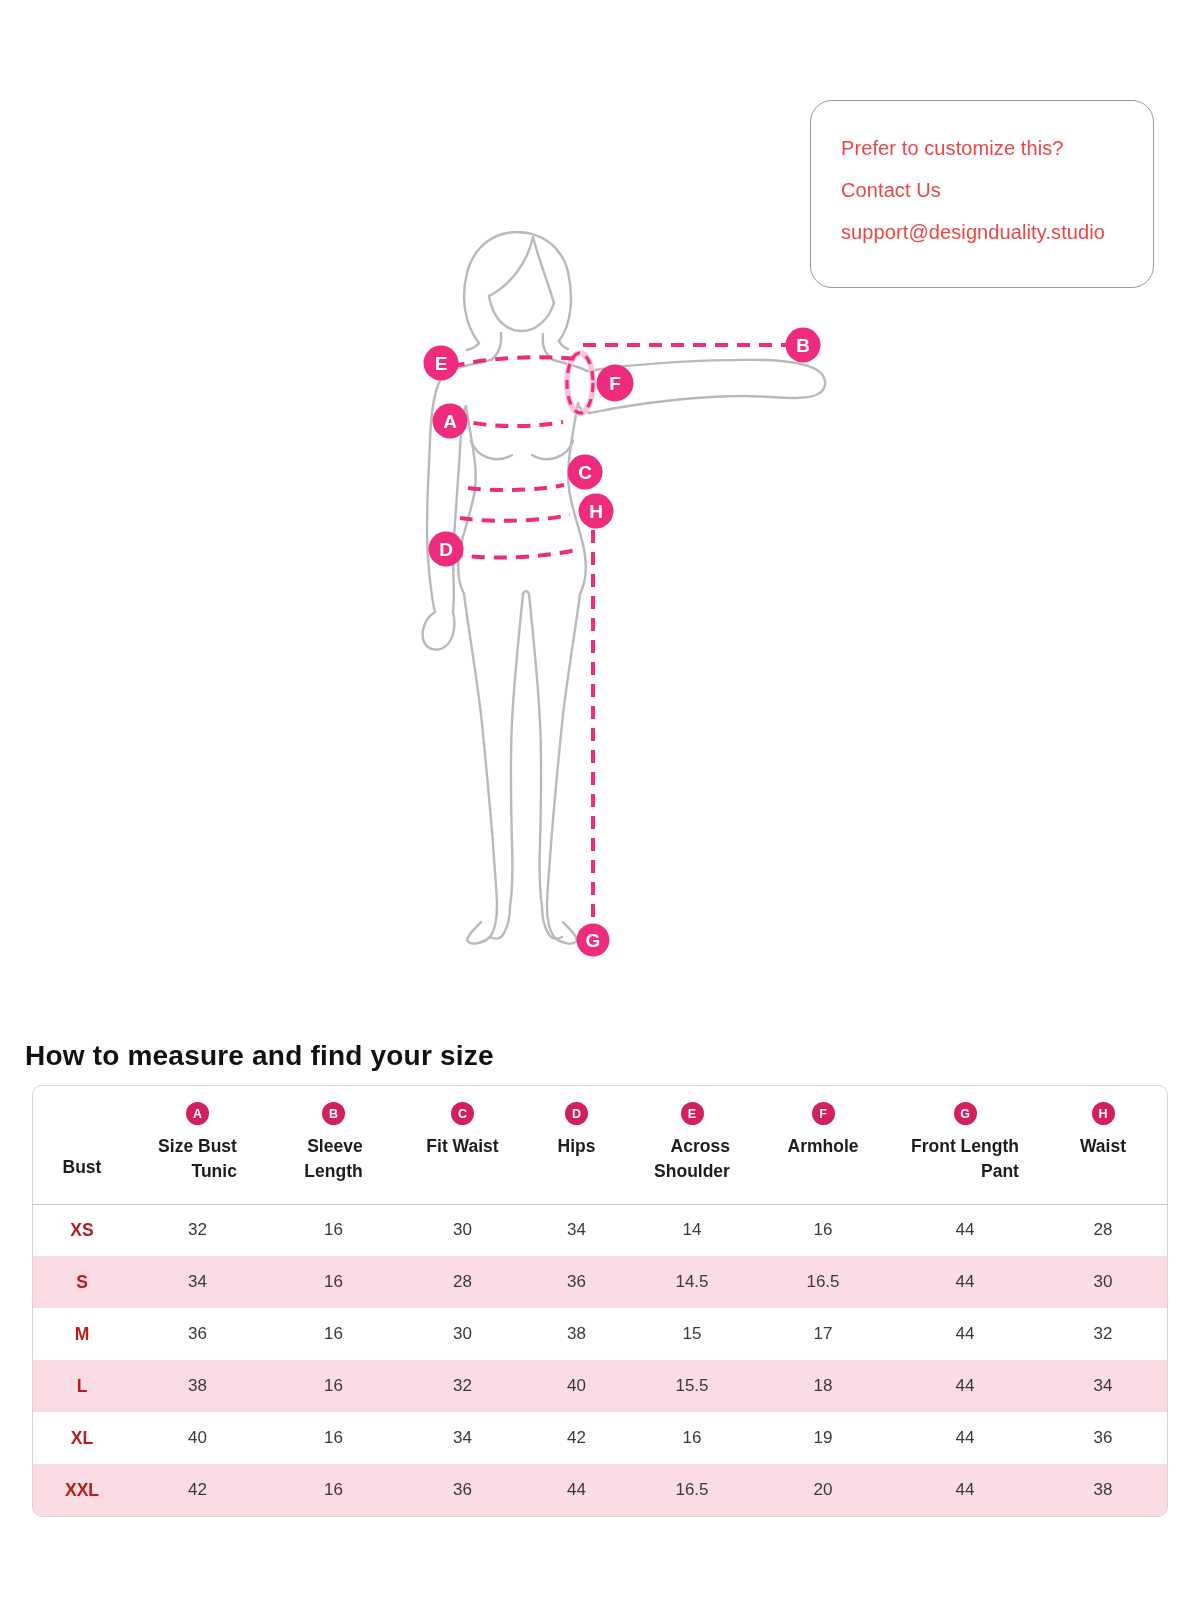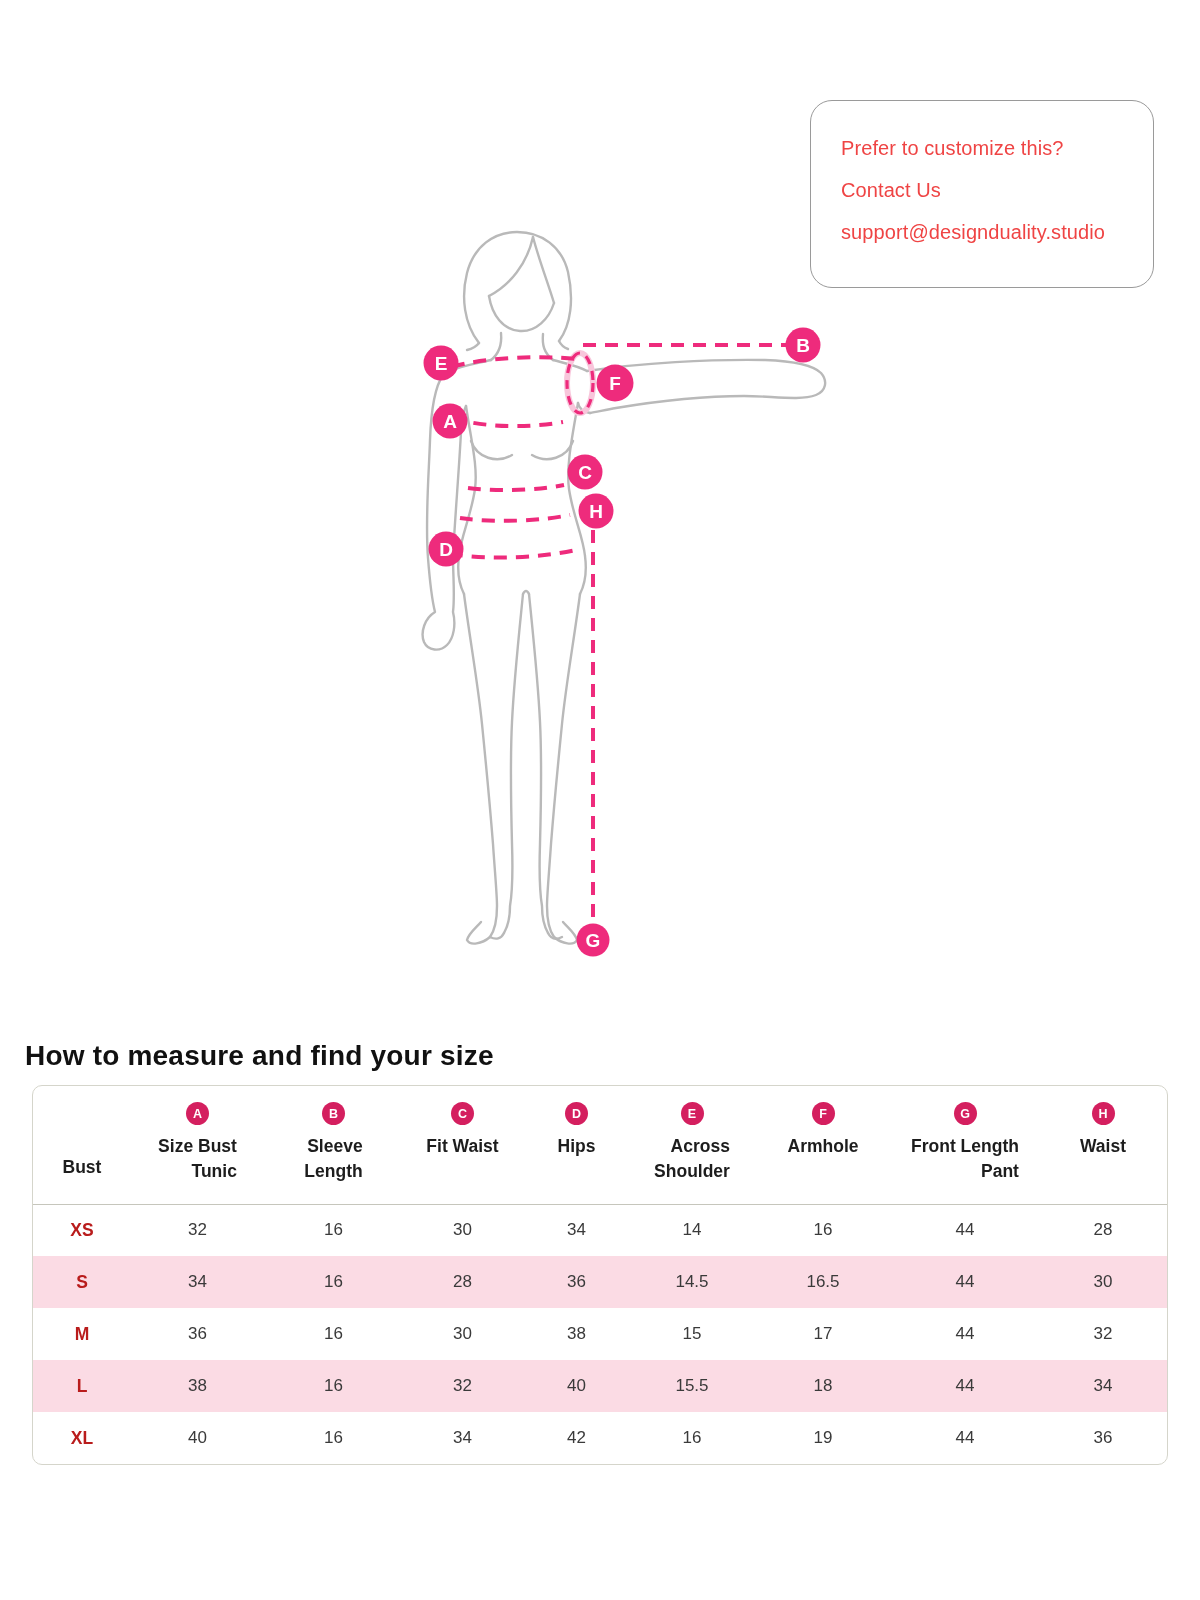--- a/index.html
+++ b/index.html
@@ -273,17 +273,28 @@
           <td class="size-label">XL</td>
           <td>40</td>
           <td>16</td>
           <td>34</td>
           <td>42</td>
           <td>16</td>
           <td>19</td>
           <td>44</td>
           <td>36</td>
         </tr>
+        <tr>
+          <td class="size-label">XXL</td>
+          <td>42</td>
+          <td>16</td>
+          <td>36</td>
+          <td>44</td>
+          <td>16.5</td>
+          <td>20</td>
+          <td>44</td>
+          <td>38</td>
+        </tr>
       </tbody>
     </table>
   </div>
 
 </div>
 
 </body></html>

